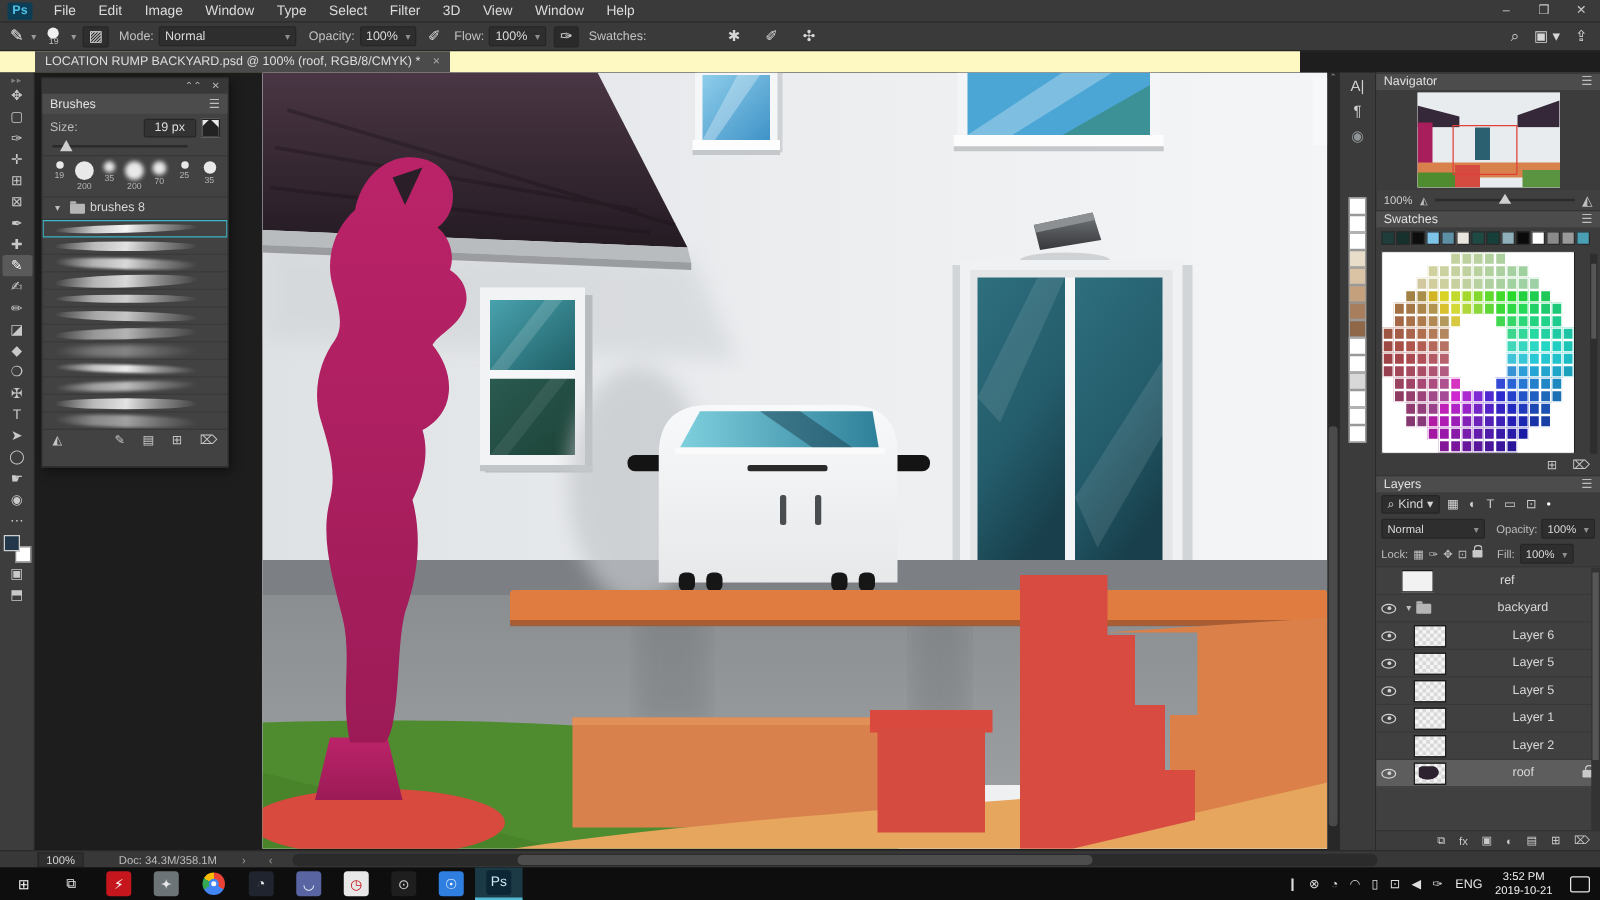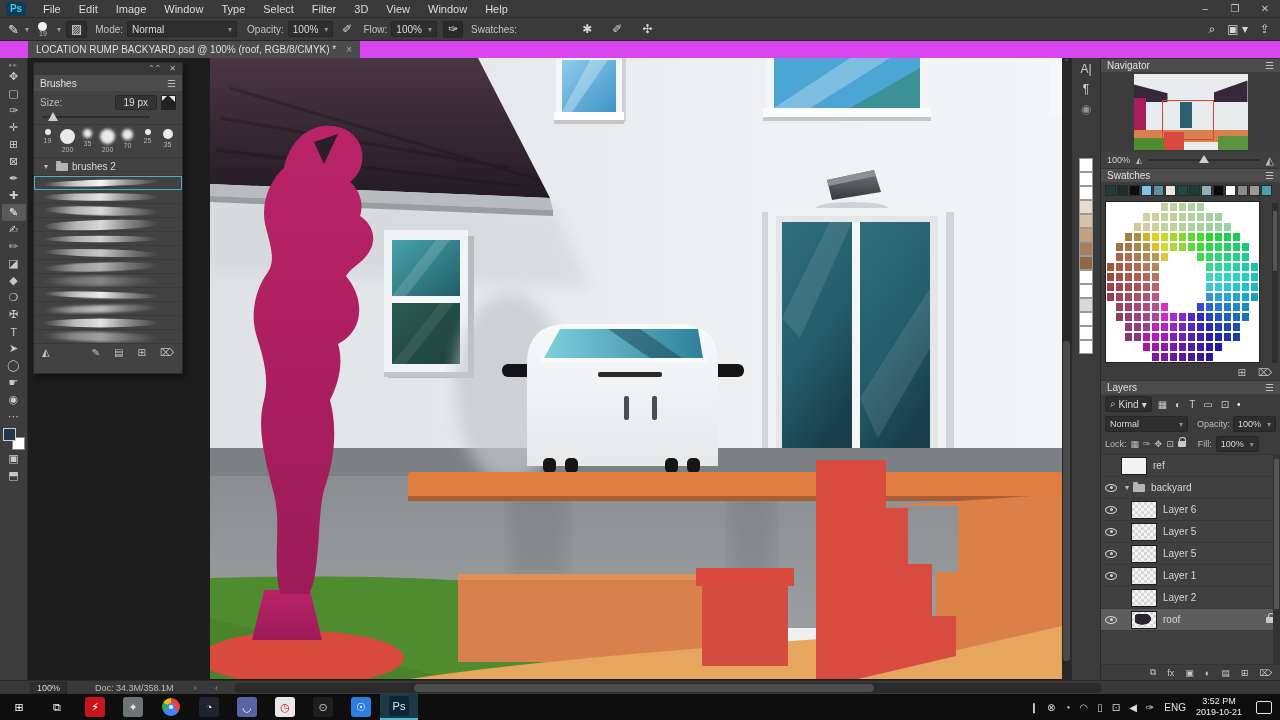--- a/index.html
+++ b/index.html
@@ -25,21 +25,21 @@
   .brush-preview .dot { width:9px; height:9px; border-radius:50%; background:#f0f0f0; }
   .brush-preview .num { font-size:7px; color:#bdbdbd; line-height:6px; }
   .field { background:#2e2e2e; border:1px solid #262626; border-radius:2px; height:16px;
     display:flex; align-items:center; padding:6px 4px; margin:0 4px; color:#dadada; }
   .field .fchev { margin-left:6px; color:#8f8f8f; font-size:8px; }
   .ob-label { margin-left:6px; }
   .ob-toggle { background:#2e2e2e; border:1px solid #262626; border-radius:2px; padding:0 4px; height:17px;
     display:flex; align-items:center; font-size:12px; color:#e2e2e2; margin:0 2px; }
   .ob-right { margin-left:auto; display:flex; align-items:center; padding-right:10px; gap:12px; font-size:12px; color:#d6d6d6; }
 
-  .tabbar { position:absolute; left:0; top:41px; width:1280px; height:17px; background:#d946ef; display:flex; }
+  .tabbar { position:absolute; left:0; top:41px; width:1040px; height:17px; background:#fef9c3; display:flex; }
   .tabbar .pre { width:28px; }
   .doc-tab { background:#4b4b4b; color:#dedede; font-size:10px; display:flex; align-items:center;
     padding:0 8px; gap:10px; height:17px; }
   .doc-tab .close { color:#aaa; font-size:10px; }
 
   
   .main { position:absolute; left:0; top:58px; width:1280px; height:622px; display:flex; }
   .toolbar { width:28px; background:#3d3d3d; border-right:1px solid #2a2a2a; display:flex;
     flex-direction:column; align-items:center; padding-top:4px; }
   .toolbar .grip { color:#808080; font-size:7px; letter-spacing:1px; line-height:6px; }
@@ -128,21 +128,21 @@
   .lrow { height:22px; display:flex; align-items:center; border-bottom:1px solid #383838; padding-right:6px; }
   .lrow.sel { background:#5d5d5d; }
   .eyebox { width:20px; display:flex; justify-content:center; }
   .eye { position:relative; width:12px; height:8px; border:1px solid #d0d0d0; border-radius:50%; }
   .eye::after { content:""; position:absolute; left:3.5px; top:1.5px; width:3px; height:3px; border-radius:50%; background:#d0d0d0; }
   .lthumb { width:26px; height:18px; border:1px solid #1c1c1c; margin-right:6px;
     background:repeating-conic-gradient(#f4f4f4 0% 25%, #d8d8d8 0% 50%); background-size:6px 6px; }
   .lthumb.plain { background:#f2f2f2; }
   .lthumb.roofart { background:repeating-conic-gradient(#f4f4f4 0% 25%, #d8d8d8 0% 50%); background-size:6px 6px; position:relative; }
   .lthumb.roofart::after { content:""; position:absolute; inset:2px 3px; background:radial-gradient(ellipse at 40% 40%, #2c2230 0 55%, transparent 60%); }
-  .lname { color:#d8d8d8; font-size:10px; }
+  .lname { color:#d8d8d8; font-size:10px;margin-left:47px; }
   .lrow .llock { margin-left:auto; }
   .gchev { color:#bdbdbd; font-size:8px; width:12px; text-align:center; }
   .lay-scroll { position:absolute; right:0; top:0; width:7px; height:100%; background:#333; }
   .lay-scroll i { position:absolute; left:1px; top:4px; width:5px; height:150px; background:#565656; }
   .lay-foot { height:16px; display:flex; align-items:center; justify-content:flex-end; gap:11px; padding:0 8px; background:#3c3c3c; color:#c8c8c8; font-size:9px; border-top:1px solid #333; }
 
   
   .statusbar { position:absolute; left:0; top:680px; width:1280px; height:14px; background:#383838;
     display:flex; align-items:center; font-size:9px; color:#bdbdbd; border-top:1px solid #2a2a2a; }
   .zoom-field { background:#2e2e2e; border:1px solid #262626; padding:0 6px; margin-left:30px; height:12px; line-height:11px; color:#d5d5d5; }
@@ -465,21 +465,21 @@
               <span class="pl">25</span>
             </div>
             <div class="preset">
               <span class="pd" style="width: 10px; height: 10px;"></span>
               <span class="pl">35</span>
             </div>
           </div>
         <div class="folder-row">
           <span class="gchev">▾</span>
           <span class="fold-ic"></span>
-          <span>brushes 2</span>
+          <span>brushes 8</span>
         </div>
         <div class="stroke-list" id="stroke-list">
             <div class="stroke-item sel">
               <span class="smear" style="opacity: 0.95; transform: rotate(-1.5deg) scaleY(0.8);"></span>
             </div>
             <div class="stroke-item">
               <span class="smear" style="opacity: 0.85; transform: rotate(0deg) scaleY(0.95);"></span>
             </div>
             <div class="stroke-item">
               <span class="smear" style="opacity: 0.8; filter: blur(0.6px); transform: rotate(1.5deg) scaleY(1.1);"></span>

